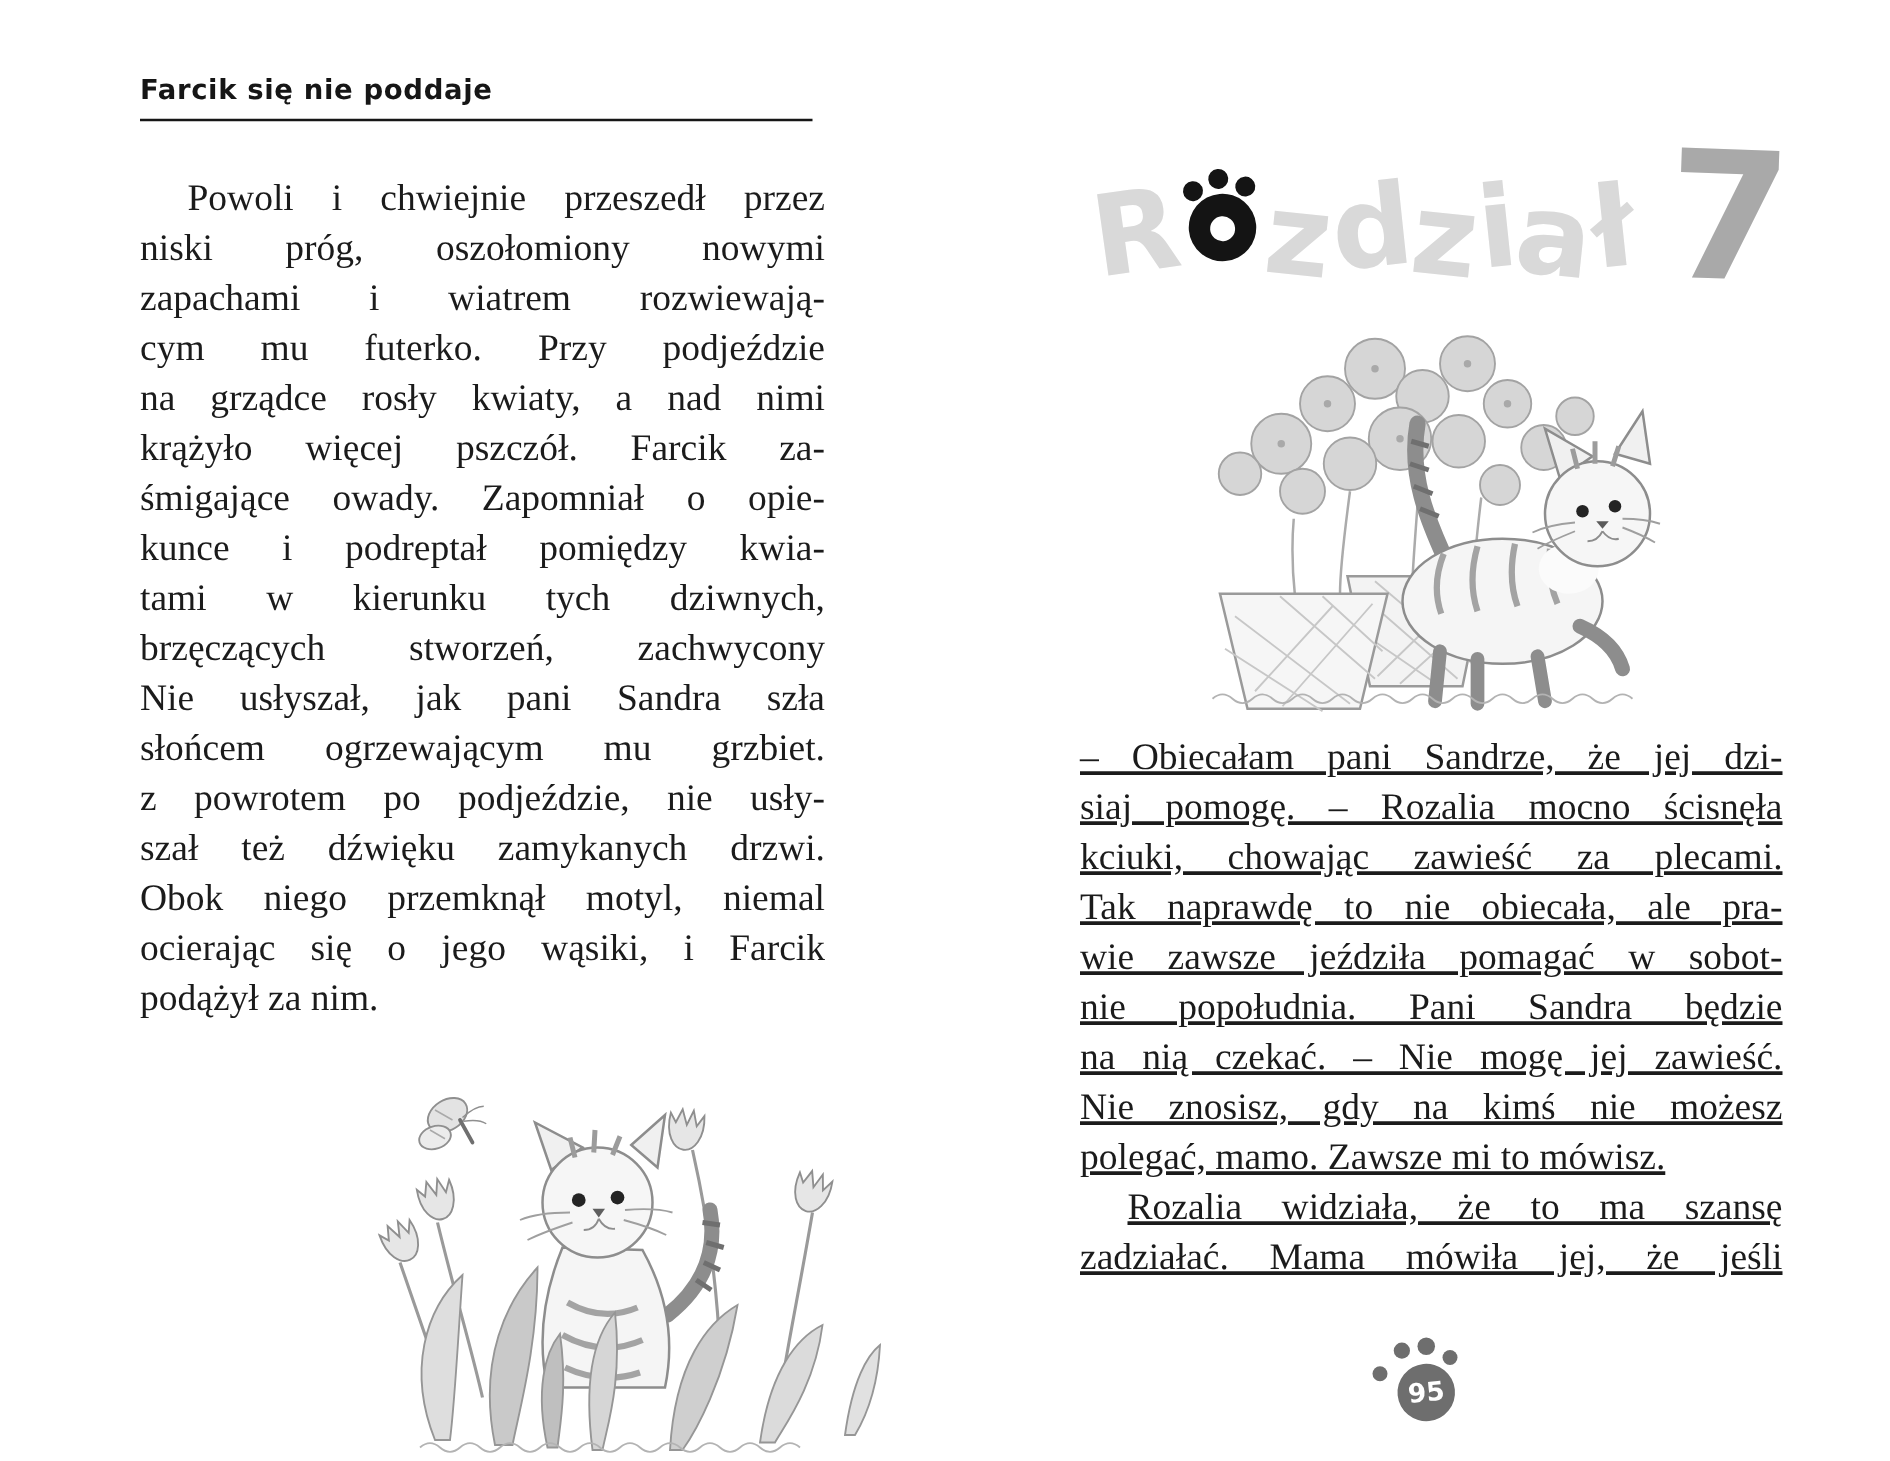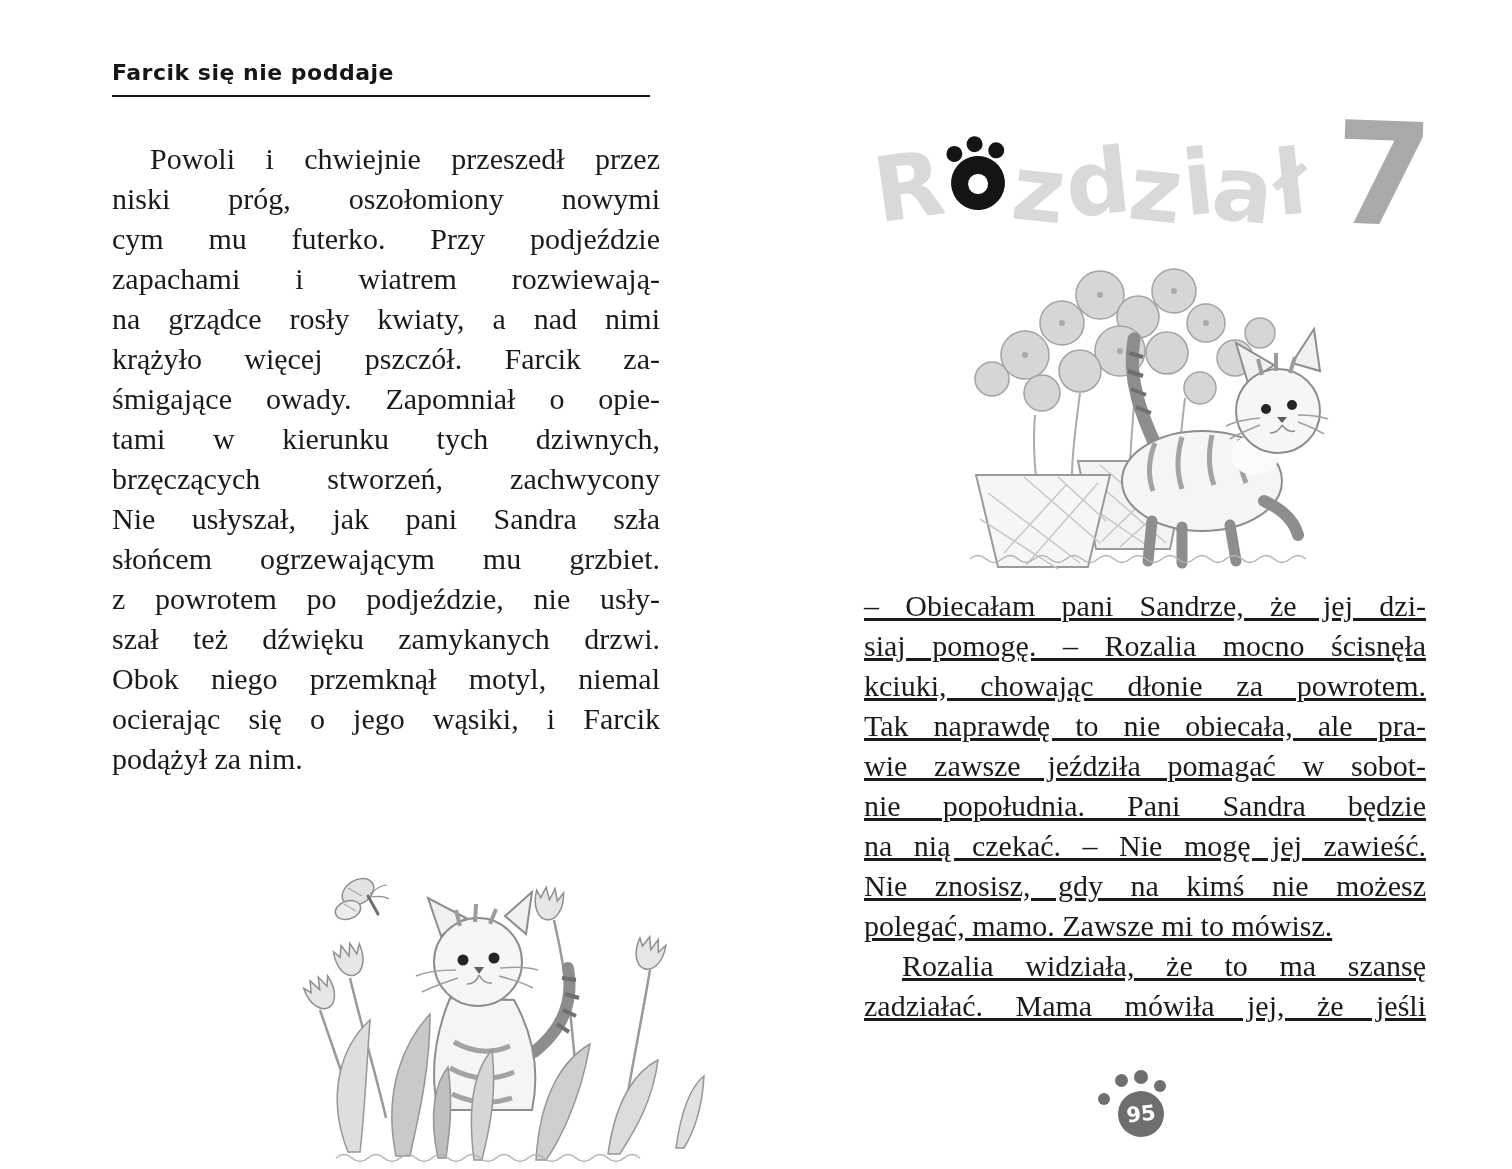--- a/index.html
+++ b/index.html
@@ -80,25 +80,26 @@
 <body>
 
 <div class="spread">
 
   <div class="running-header">Farcik się nie poddaje</div>
   <div class="header-rule"></div>
 
   <div class="textcol textcol-left">
       <div class="line indent">Powoli i chwiejnie przeszedł przez</div>
       <div class="line">niski próg, oszołomiony nowymi</div>
+      <div class="line">zapachami i wiatrem rozwiewają-</div>
       <div class="line">cym mu futerko. Przy podjeździe</div>
-      <div class="line">zapachami i wiatrem rozwiewają-</div>
       <div class="line">na grządce rosły kwiaty, a nad nimi</div>
       <div class="line">krążyło więcej pszczół. Farcik za-</div>
       <div class="line">śmigające owady. Zapomniał o opie-</div>
+      <div class="line">kunce i podreptał pomiędzy kwia-</div>
       <div class="line">tami w kierunku tych dziwnych,</div>
       <div class="line">brzęczących stworzeń, zachwycony</div>
       <div class="line">Nie usłyszał, jak pani Sandra szła</div>
       <div class="line">słońcem ogrzewającym mu grzbiet.</div>
       <div class="line">z powrotem po podjeździe, nie usły-</div>
       <div class="line">szał też dźwięku zamykanych drzwi.</div>
       <div class="line">Obok niego przemknął motyl, niemal</div>
       <div class="line">ocierając się o jego wąsiki, i Farcik</div>
       <div class="line last">podążył za nim.</div>
     </div>
@@ -210,21 +211,21 @@
       <path d="M352,180 l-5,-6 h10 z" fill="#5a5a5a"></path>
       <path d="M352,182 q-4,8 -12,8 M352,182 q6,8 13,6" stroke="#8d8d8d" stroke-width="1.5" fill="none"></path>
       <path d="M330,175 q-22,2 -34,8 M330,182 q-20,8 -30,14 M368,172 q18,0 30,4 M368,179 q16,6 26,12" stroke="#9f9f9f" stroke-width="1.5" fill="none"></path>
     </g>
     <path d="M40,316 q8,-7 16,0 t16,0 t16,0 t16,0 t16,0 t16,0 t16,0 t16,0 t16,0 t16,0 t16,0 t16,0 t16,0 t16,0 t16,0 t16,0 t16,0 t16,0 t16,0 t16,0 t16,0" stroke="#b3b3b3" stroke-width="1.5" fill="none"></path>
   </svg>
 
   <div class="textcol textcol-right">
       <div class="line">– Obiecałam pani Sandrze, że jej dzi-</div>
       <div class="line">siaj pomogę. – Rozalia mocno ścisnęła</div>
-      <div class="line">kciuki, chowając dłonie za powrotem.</div>
+      <div class="line">kciuki, chowając zawieść za plecami.</div>
       <div class="line">Tak naprawdę to nie obiecała, ale pra-</div>
       <div class="line">wie zawsze jeździła pomagać w sobot-</div>
       <div class="line">nie popołudnia. Pani Sandra będzie</div>
       <div class="line">na nią czekać. – Nie mogę jej zawieść.</div>
       <div class="line">Nie znosisz, gdy na kimś nie możesz</div>
       <div class="line last">polegać, mamo. Zawsze mi to mówisz.</div>
       <div class="line indent">Rozalia widziała, że to ma szansę</div>
       <div class="line">zadziałać. Mama mówiła jej, że jeśli</div>
     </div>
 

